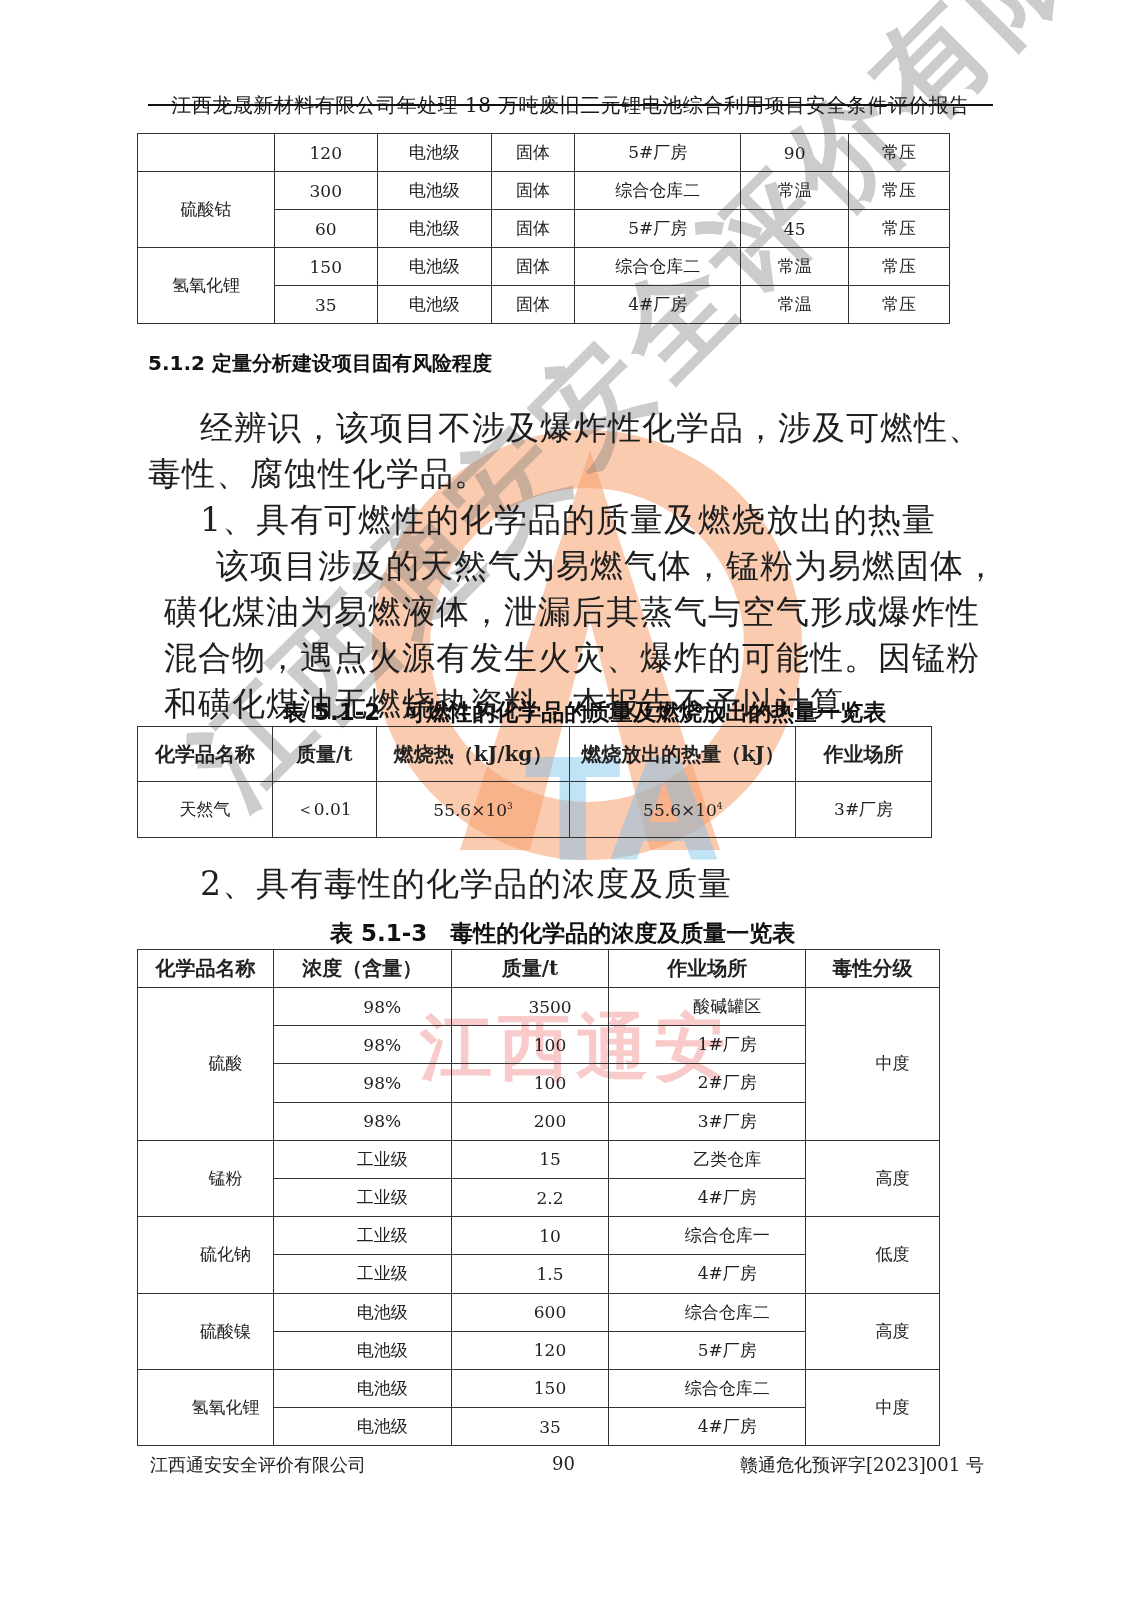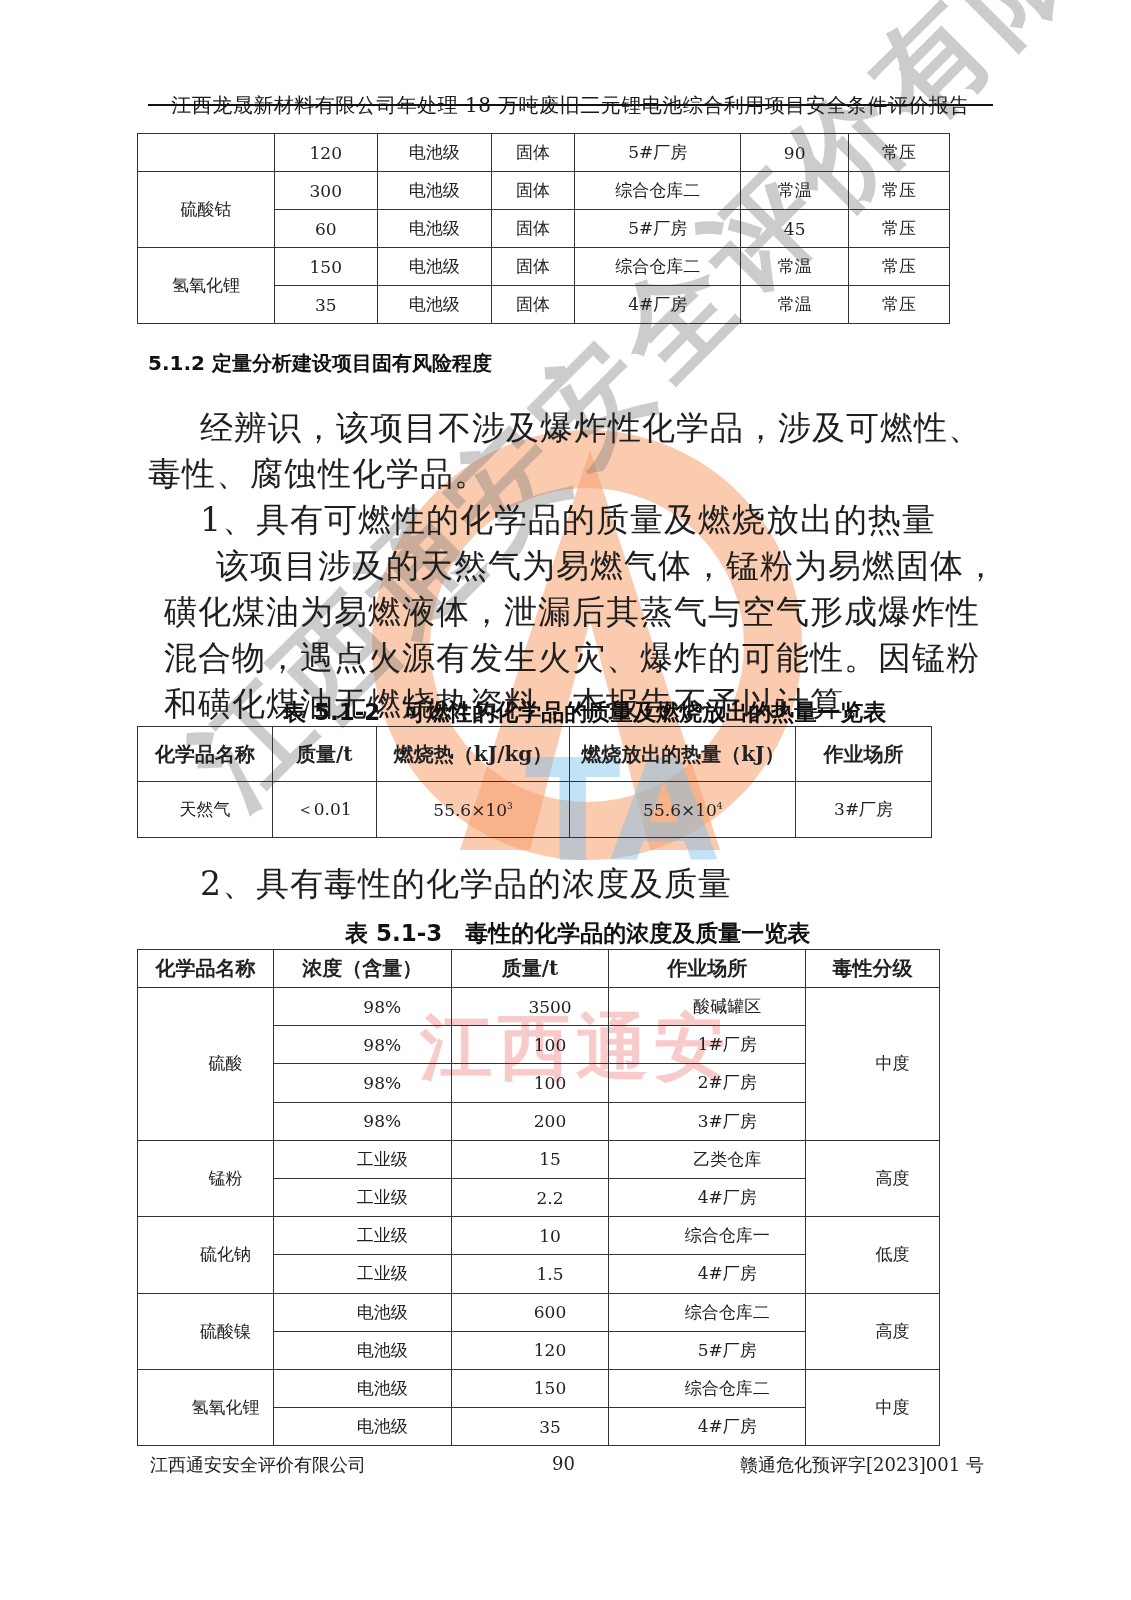--- a/index.html
+++ b/index.html
@@ -153,21 +153,21 @@
       <td>＜0.01</td>
       <td><span>55.6×10</span><sup>3</sup></td>
       <td><span>55.6×10</span><sup>4</sup></td>
       <td>3#厂房</td>
     </tr>
   </tbody>
     </table>
 
   <div class="para indent" style="top:861px;">2、具有毒性的化学品的浓度及质量</div>
 
-  <div class="caption" style="left:345px; top:918px;">表 5.1-3　毒性的化学品的浓度及质量一览表</div>
+  <div class="caption" style="left:330px; top:918px;">表 5.1-3　毒性的化学品的浓度及质量一览表</div>
 
   <table class="doc" id="t3">
     <colgroup>
       <col style="width:136px">
         <col style="width:178px">
         <col style="width:158px">
         <col style="width:197px">
         <col style="width:134px">
     </colgroup>
     <tbody>

